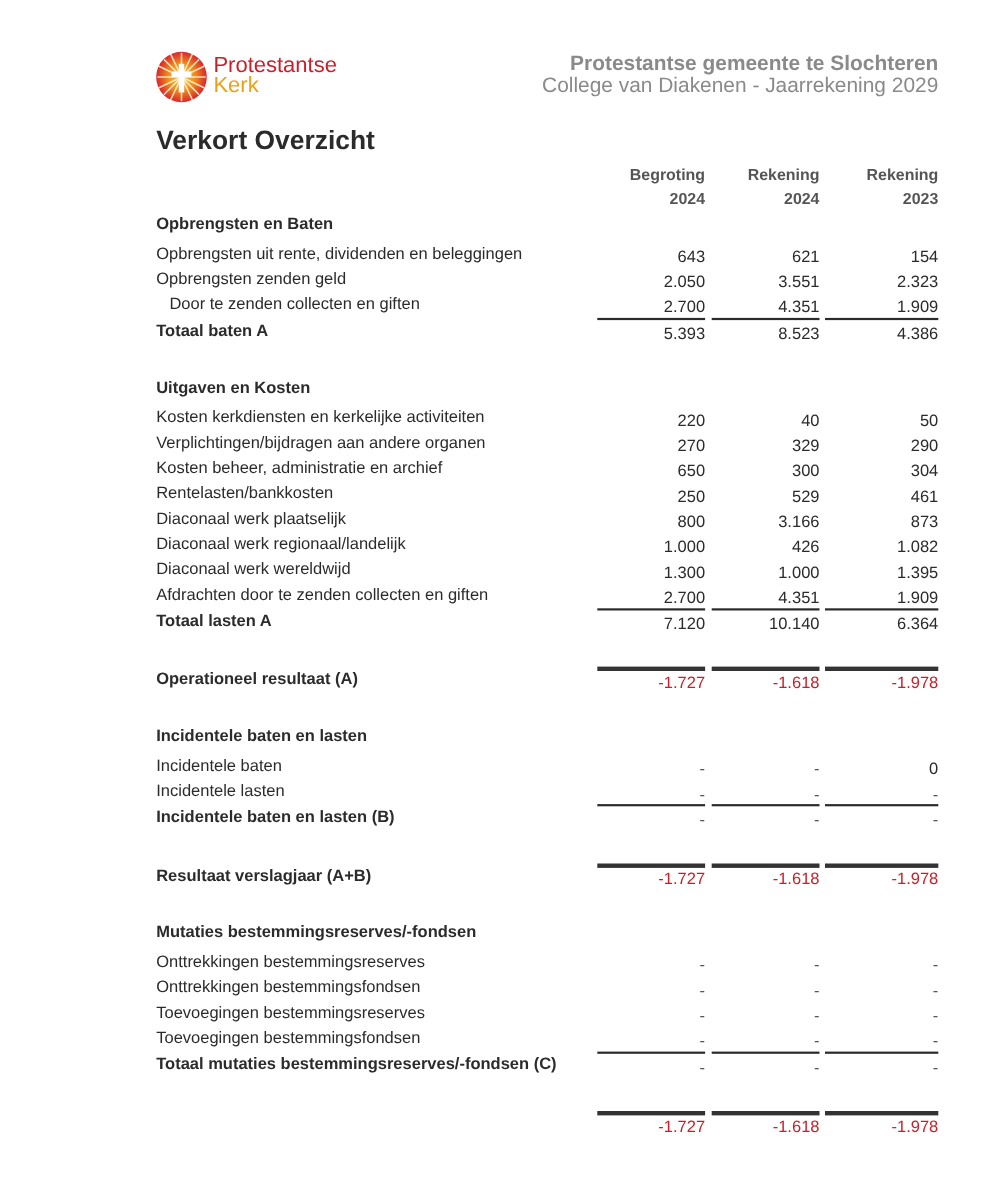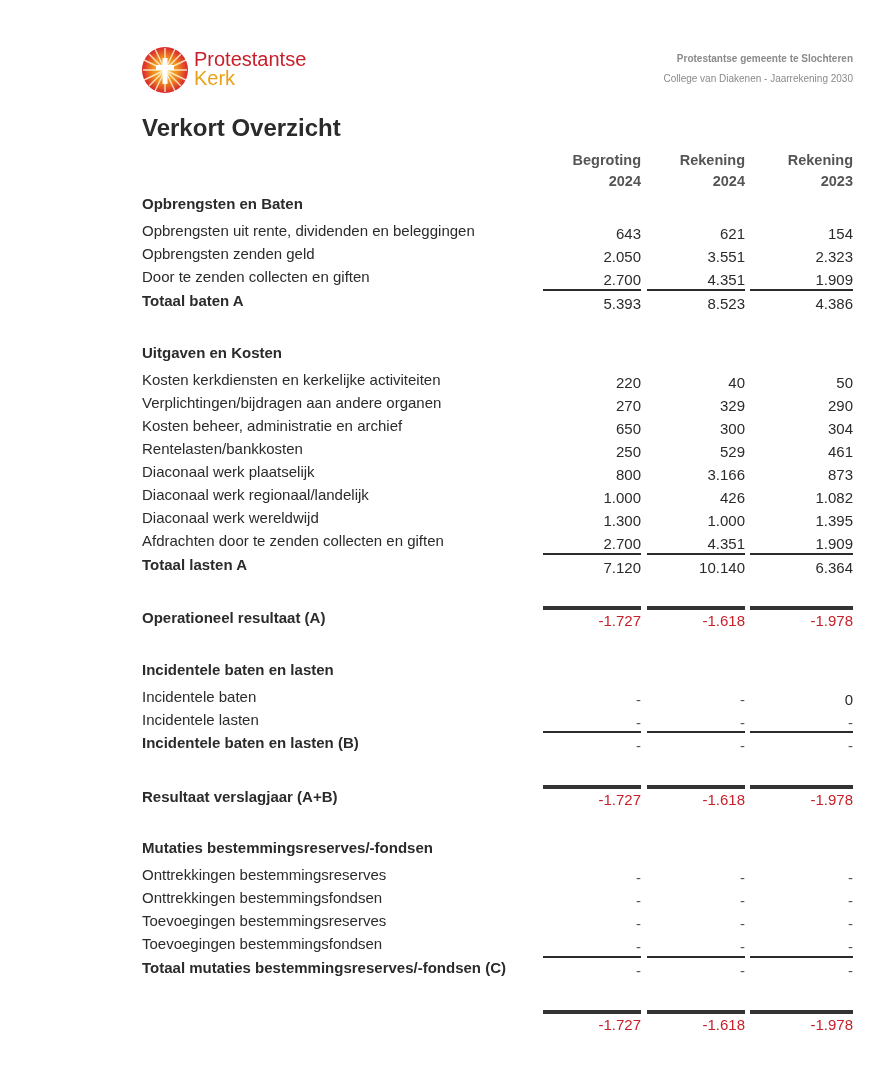--- a/index.html
+++ b/index.html
@@ -4,21 +4,21 @@
 <style>
   html, body { margin: 0; padding: 0; background: #ffffff; }
   body {
     width: 893px; height: 1086px; position: relative; overflow: hidden;
     font-family: "Liberation Sans", sans-serif; color: #2b2b2b;
   }
   .logo { position: absolute; left: 141px; top: 46px; width: 48px; height: 48px; }
   .logo-text { position: absolute; left: 194px; top: 50px; font-size: 20px; line-height: 19px; }
   .logo-text .l1 { color: #c8202a; }
   .logo-text .l2 { color: #e8a21a; }
-  .hdr-right { position: absolute; right: 40px; top: 49px; text-align: right; font-size: 10px; line-height: 20px; color: #8a8a8a; }
+  .hdr-right { position: absolute; right: 40px; top: 49px; text-align: right; font-size: 19px; line-height: 20px; color: #8a8a8a; }
   .hdr-right .org { font-weight: bold; }
   .title { position: absolute; left: 142px; top: 114px; font-size: 24px; font-weight: bold; color: #2b2b2b; }
 
   .colhead { position: absolute; top: 150px; font-size: 14.5px; font-weight: bold; color: #555; text-align: right; line-height: 21px; }
   .c1 { right: 252px; } .c2 { right: 148px; } .c3 { right: 40px; }
 
   .row { position: absolute; left: 142px; right: 40px; height: 22px; font-size: 15px; }
   .row .lbl { position: absolute; left: 0; top: 0; }
   .row .v { position: absolute; top: 3px; text-align: right; width: 100px; }
   .row .v1 { right: 212px; } .row .v2 { right: 108px; } .row .v3 { right: 0; }
@@ -57,21 +57,21 @@
   <rect x="21.5" y="12" width="5" height="26" fill="#fff"></rect>
   <rect x="15" y="19" width="18" height="5" fill="#fff"></rect>
 </svg>
 <div class="logo-text">
   <div class="l1">Protestantse</div>
   <div class="l2">Kerk</div>
 </div>
 
 <div class="hdr-right">
   <div class="org">Protestantse gemeente te Slochteren</div>
-  <div>College van Diakenen - Jaarrekening 2030</div>
+  <div>College van Diakenen - Jaarrekening 2029</div>
 </div>
 
 <div class="title">Verkort Overzicht</div>
 
 <div class="colhead c1">
   <div>Begroting</div>
   <div>2024</div>
 </div>
 <div class="colhead c2">
   <div>Rekening</div>
@@ -91,21 +91,21 @@
       <span class="v v1">643</span>
       <span class="v v2">621</span>
       <span class="v v3">154</span>
     </div>
     <div class="row" style="top: 245px;">
       <span class="lbl">Opbrengsten zenden geld</span>
       <span class="v v1">2.050</span>
       <span class="v v2">3.551</span>
       <span class="v v3">2.323</span>
     </div>
-    <div class="row" style="top: 268px;">
+    <div class="row" style="top: 268px; margin-left: 12px;">
       <span class="lbl">Door te zenden collecten en giften</span>
       <span class="v v1">2.700</span>
       <span class="v v2">4.351</span>
       <span class="v v3">1.909</span>
     </div>
     <div class="row" style="top: 292px;">
       <span class="lbl sec">Totaal baten A</span>
       <span class="v v1">5.393</span>
       <span class="v v2">8.523</span>
       <span class="v v3">4.386</span>

